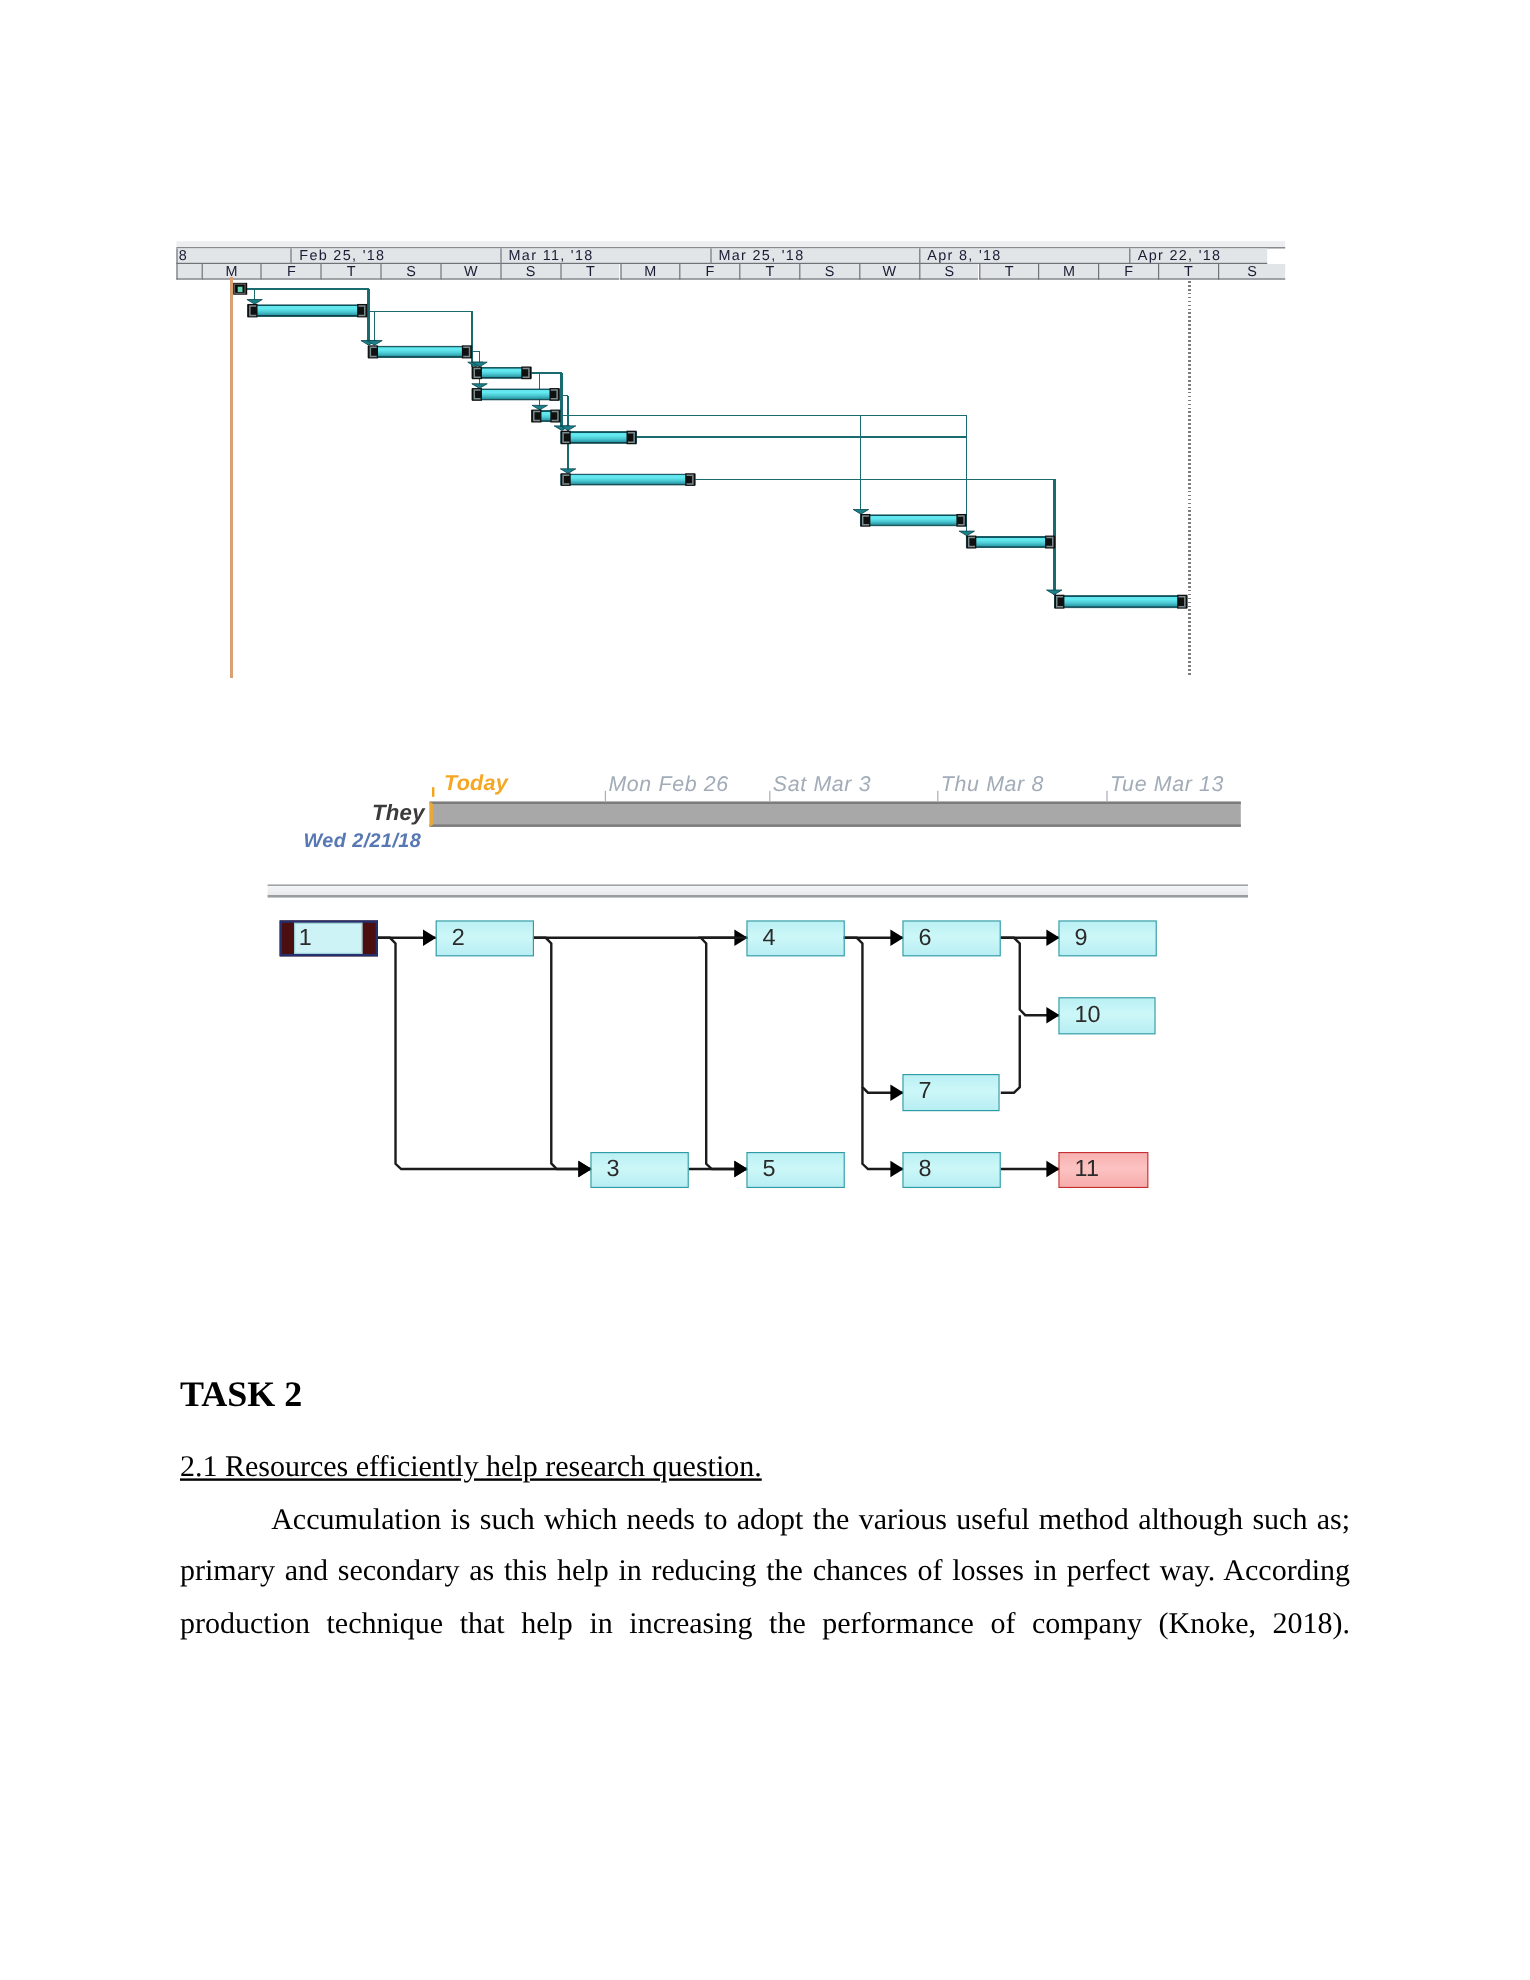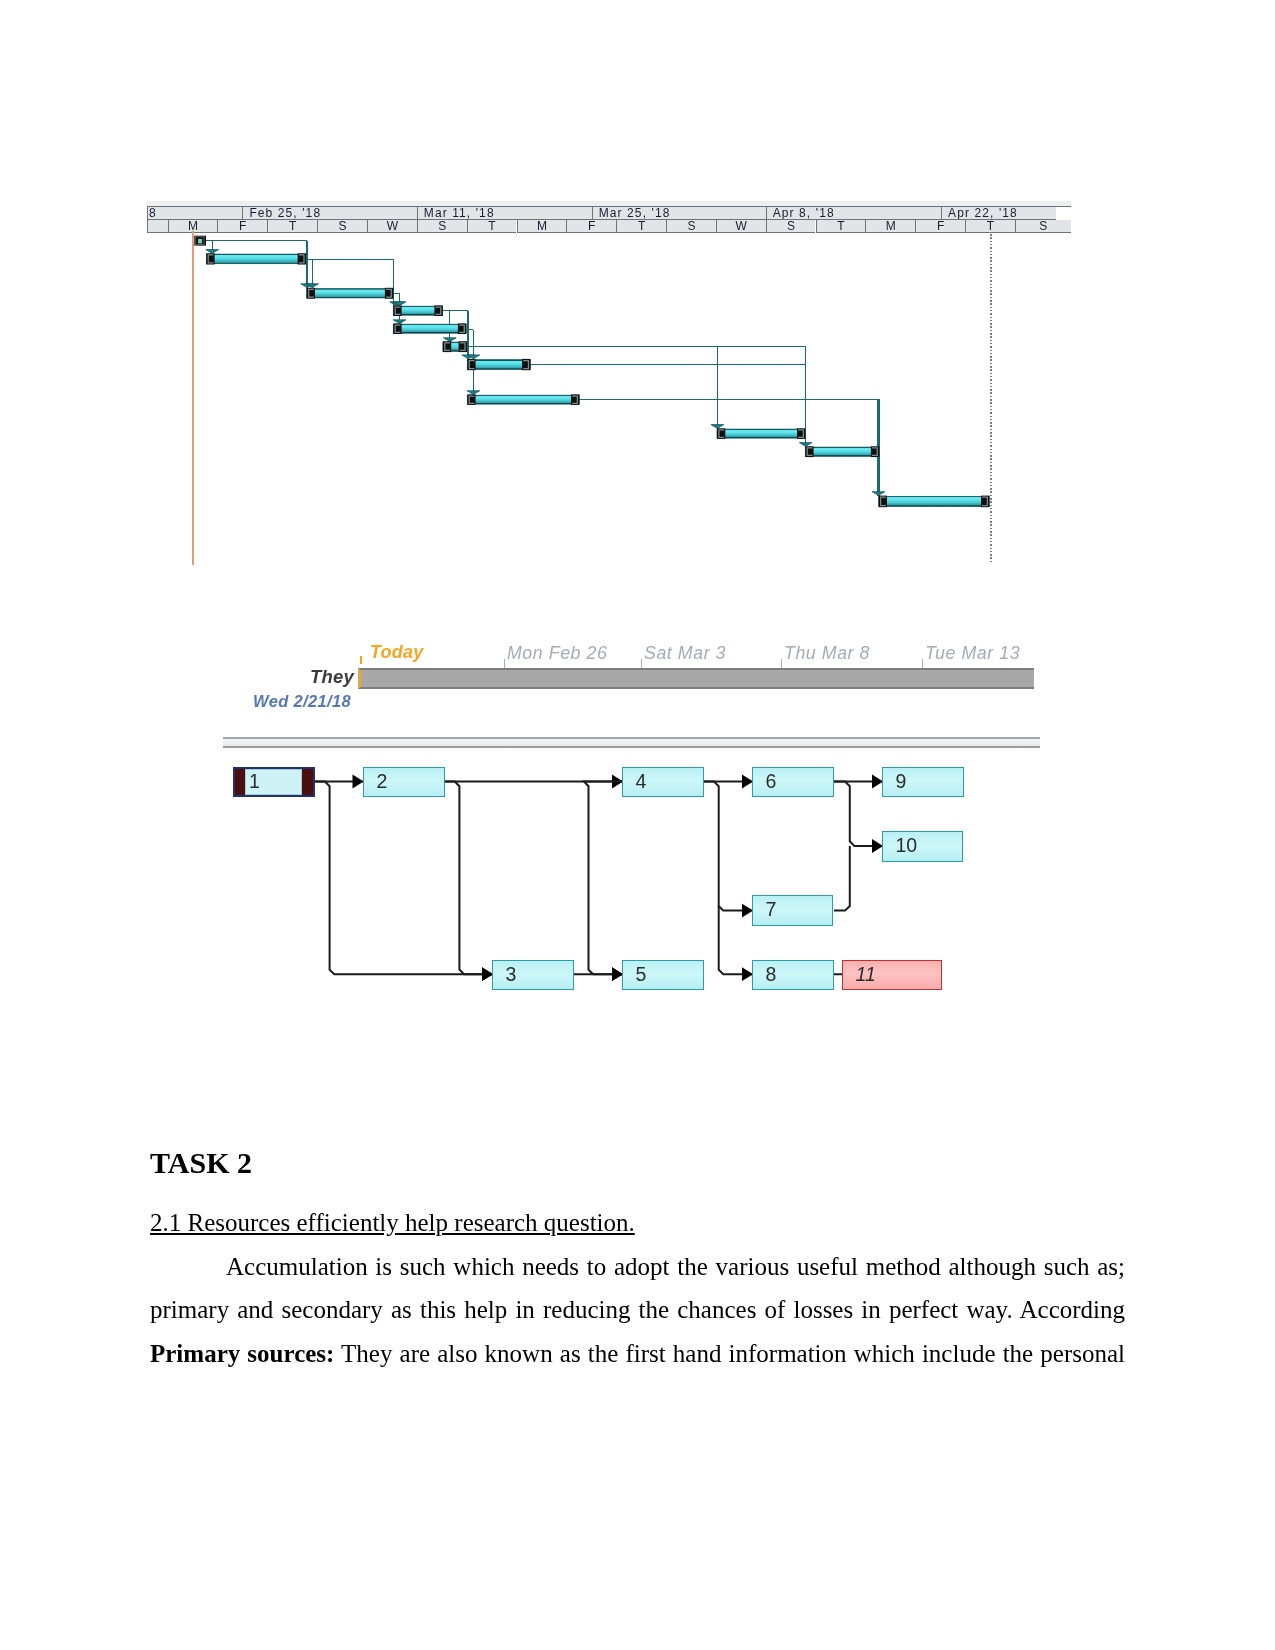--- a/index.html
+++ b/index.html
@@ -327,31 +327,31 @@
         </div>
         <div class="nd-node nd-normal" style="left: 752px; top: 959.5px; width: 81.5px; height: 30.5px;">
           <span class="nd-label">8</span>
         </div>
         <div class="nd-node nd-normal" style="left: 882px; top: 766.8px; width: 81.5px; height: 30.5px;">
           <span class="nd-label">9</span>
         </div>
         <div class="nd-node nd-normal" style="left: 882px; top: 831.2px; width: 81.2px; height: 30.6px;">
           <span class="nd-label">10</span>
         </div>
-        <div class="nd-node nd-finish" style="left: 842px; top: 959.5px; width: 100px; height: 30.5px; font-style: italic;">
+        <div class="nd-node nd-finish" style="left: 882px; top: 959.5px; width: 75px; height: 30.5px;">
           <span class="nd-label">11</span>
         </div>
       </div>
   </div>
 
   <div id="doc">
     <h1 id="doc-heading">TASK 2</h1>
     <div id="doc-sub-wrap">
       <span id="doc-sub">2.1 Resources efficiently help research question.</span>
     </div>
     <div id="doc-para">
         <div class="doc-line doc-just" style="text-indent: 76px;">Accumulation is such which needs to adopt the various useful method although such as;</div>
         <div class="doc-line doc-just">primary and secondary as this help in reducing the chances of losses in perfect way. According</div>
-        <div class="doc-line doc-just"><b>Primary sources:</b> They are also known as the first hand information which include the personal</div>
+        <div class="doc-line doc-just">production technique that help in increasing the performance of company (Knoke, 2018).</div>
       </div>
   </div>
 
 </div>
 
 </body></html>

